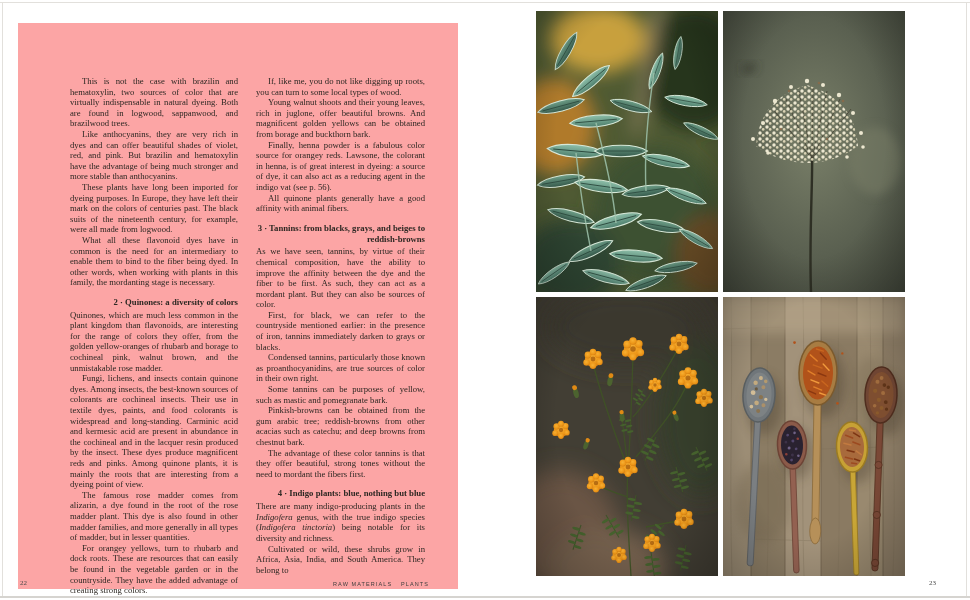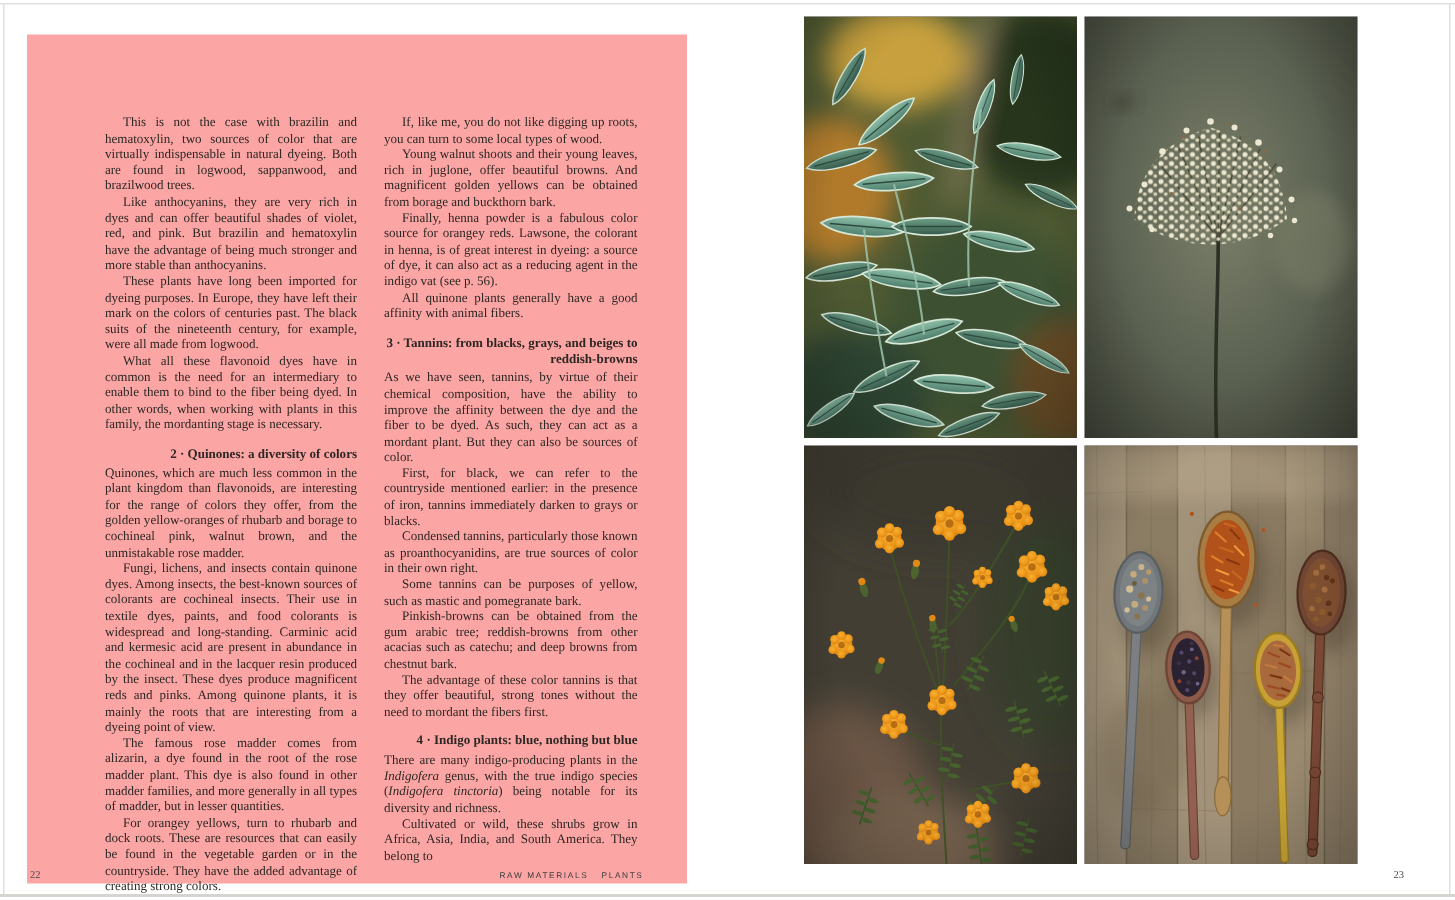--- a/index.html
+++ b/index.html
@@ -77,21 +77,21 @@
     <p class="para ind">The famous rose madder comes from alizarin, a dye found in the root of the rose madder plant. This dye is also found in other madder families, and more generally in all types of madder, but in lesser quantities.</p>
     <p class="para ind">For orangey yellows, turn to rhubarb and dock roots. These are resources that can easily be found in the vegetable garden or in the countryside. They have the added advantage of creating strong colors.</p>
   </div>
 
   <div class="textcol col2">
     <p class="para ind">If, like me, you do not like digging up roots, you can turn to some local types of wood.</p>
     <p class="para ind">Young walnut shoots and their young leaves, rich in juglone, offer beautiful browns. And magnificent golden yellows can be obtained from borage and buckthorn bark.</p>
     <p class="para ind">Finally, henna powder is a fabulous color source for orangey reds. Lawsone, the colorant in henna, is of great interest in dyeing: a source of dye, it can also act as a reducing agent in the indigo vat (see p. 56).</p>
     <p class="para ind">All quinone plants generally have a good affinity with animal fibers.</p>
     <p class="para h">3 · Tannins: from blacks, grays, and beiges to reddish-browns</p>
-    <p class="para">As we have seen, tannins, by virtue of their chemical composition, have the ability to improve the affinity between the dye and the fiber to be dyed. As such, they can act as a mordant plant. But they can also be sources of color.</p>
+    <p class="para">As we have seen, tannins, by virtue of their chemical composition, have the ability to improve the affinity between the dye and the fiber to be first. As such, they can act as a mordant plant. But they can also be sources of color.</p>
     <p class="para ind">First, for black, we can refer to the countryside mentioned earlier: in the presence of iron, tannins immediately darken to grays or blacks.</p>
     <p class="para ind">Condensed tannins, particularly those known as proanthocyanidins, are true sources of color in their own right.</p>
     <p class="para ind">Some tannins can be purposes of yellow, such as mastic and pomegranate bark.</p>
     <p class="para ind">Pinkish-browns can be obtained from the gum arabic tree; reddish-browns from other acacias such as catechu; and deep browns from chestnut bark.</p>
     <p class="para ind">The advantage of these color tannins is that they offer beautiful, strong tones without the need to mordant the fibers first.</p>
     <p class="para h">4 · Indigo plants: blue, nothing but blue</p>
     <p class="para"><span>There are many indigo-producing plants in the </span><i>Indigofera</i><span> genus, with the true indigo species (</span><i>Indigofera tinctoria</i><span>) being notable for its diversity and richness.</span></p>
     <p class="para ind">Cultivated or wild, these shrubs grow in Africa, Asia, India, and South America. They belong to</p>
   </div>
 </div>

